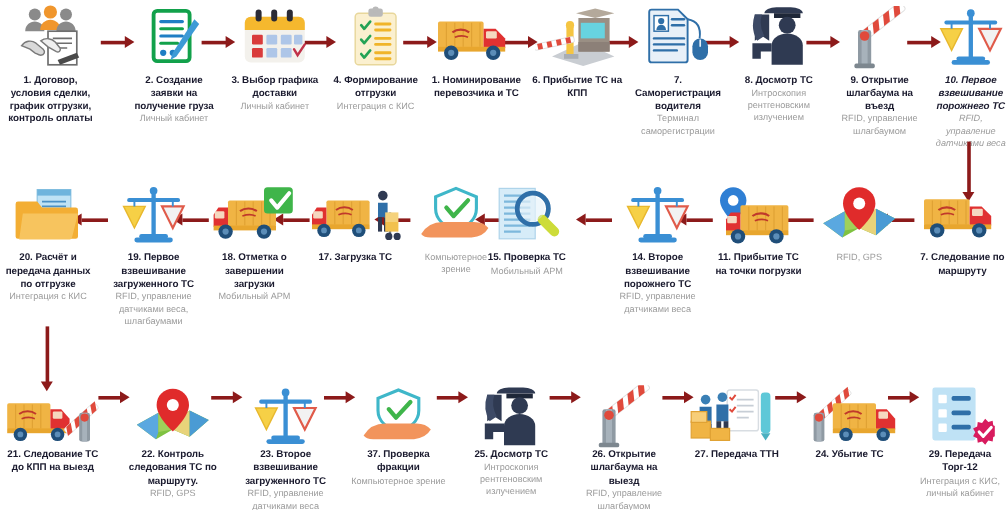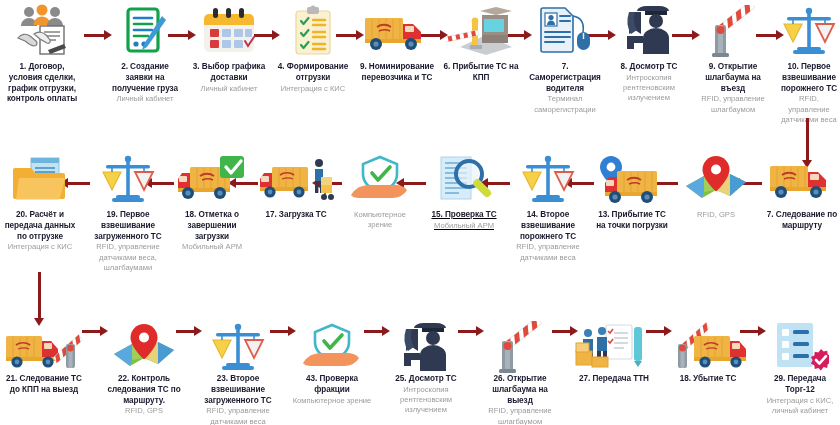--- a/index.html
+++ b/index.html
@@ -217,21 +217,21 @@
           <path d="M40 14h10l8 8v8H40z" fill="#e03131"></path>
           <rect x="42" y="16" width="9" height="6" rx="1" fill="#f5d8c0"></rect>
           <rect x="2" y="29" width="56" height="4" fill="#e8a62e"></rect>
           <circle cx="13" cy="34" r="6" fill="#1f4e79"></circle>
             <circle cx="13" cy="34" r="2.6" fill="#5b8db8"></circle>
           <circle cx="48" cy="34" r="6" fill="#1f4e79"></circle>
             <circle cx="48" cy="34" r="2.6" fill="#5b8db8"></circle>
         </svg>
       </div>
       <div class="labels">
-        <div class="title">9. Номинирование перевозчика и ТС</div>
+        <div class="title">1. Номинирование перевозчика и ТС</div>
         <div class="sub"></div>
       </div>
     </div>
 
     <div class="step" style="left:442px;width:78px;">
       <div class="icon-box">
         <svg width="70" height="52" viewBox="0 0 70 52">
           <path d="M14 42 L40 30 L66 42 L40 50 Z" fill="#c9cdd2"></path>
           <rect x="36" y="10" width="26" height="28" fill="#9a8f84"></rect>
           <rect x="38" y="14" width="20" height="13" fill="#67d3e0"></rect>
@@ -317,21 +317,21 @@
           <rect x="11" y="48" width="17" height="4" rx="1.5" fill="#7d878f"></rect>
           <circle cx="19.5" cy="25" r="4" fill="#e04a3c"></circle>
         </svg>
       </div>
       <div class="labels">
         <div class="title">9. Открытие шлагбаума на въезд</div>
         <div class="sub">RFID, управление шлагбаумом</div>
       </div>
     </div>
 
-    <div class="step" style="left:778px;width:62px;">
+    <div class="step" style="left:778px;width:62px;font-style:italic;">
       <div class="icon-box">
         <svg width="56" height="50" viewBox="0 0 56 50">
           <circle cx="28" cy="5" r="3.2" fill="#3a8fd4"></circle>
           <rect x="26.2" y="6" width="3.6" height="36" fill="#3a8fd4"></rect>
           <rect x="6" y="11" width="44" height="3.4" rx="1.6" fill="#3a8fd4"></rect>
           <rect x="16" y="41" width="24" height="4" rx="2" fill="#3a8fd4"></rect>
           <rect x="12" y="44" width="32" height="4" rx="2" fill="#3a8fd4"></rect>
           <path d="M3 18 L21 18 L12 36 Z" fill="#f6d046" stroke="#e8b82e" stroke-width="1.2"></path>
           <path d="M35 18 L53 18 L44 36 Z" fill="#f2f2f2" stroke="#e05b4a" stroke-width="1.8"></path>
           <line x1="12" y1="12" x2="12" y2="18" stroke="#3a8fd4" stroke-width="1.6"></line>
@@ -482,21 +482,21 @@
           <path d="M31 2 L48 9 v10 c0 9 -8 15 -17 18 c-9 -3 -17 -9 -17 -18 V9z" fill="#ffffff" stroke="#3fb7c9" stroke-width="2.6"></path>
           <path d="M23 18 l6 7 l12 -13" stroke="#3fb54a" stroke-width="3.6" fill="none" stroke-linecap="round" stroke-linejoin="round"></path>
           <path d="M2 40 q6 -10 18 -10 h26 q8 0 12 5 q-4 7 -14 8 H10 q-6 0 -8 -3z" fill="#f2945c"></path>
         </svg>
       </div>
       <div class="labels">
         <div class="sub">Компьютерное зрение</div>
       </div>
     </div>
 
-    <div class="step" style="left:426px;width:76px;text-decoration:underline;">
+    <div class="step" style="left:401px;width:76px;">
       <div class="icon-box">
         <svg width="58" height="50" viewBox="0 0 58 50">
           <rect x="6" y="3" width="30" height="42" fill="#d6ecf8" stroke="#aed4ea" stroke-width="1"></rect>
           <g stroke="#7db8dc" stroke-width="1.8">
               <line x1="10" y1="9" x2="32" y2="9"></line>
               <line x1="10" y1="14" x2="32" y2="14"></line>
               <line x1="10" y1="19" x2="32" y2="19"></line>
             <line x1="10" y1="24" x2="32" y2="24"></line>
               <line x1="10" y1="29" x2="32" y2="29"></line>
               <line x1="10" y1="34" x2="32" y2="34"></line>
@@ -551,21 +551,21 @@
           <path d="M22 24h-8l-4 6v10h12z" fill="#e03131"></path>
           <rect x="11" y="27" width="8" height="6" rx="1" fill="#f5d8c0"></rect>
           <rect x="10" y="39" width="52" height="4" fill="#e8a62e"></rect>
           <circle cx="20" cy="44" r="6" fill="#1f4e79"></circle>
             <circle cx="20" cy="44" r="2.6" fill="#5b8db8"></circle>
           <circle cx="52" cy="44" r="6" fill="#1f4e79"></circle>
             <circle cx="52" cy="44" r="2.6" fill="#5b8db8"></circle>
         </svg>
       </div>
       <div class="labels">
-        <div class="title">13. Прибытие ТС на точки погрузки</div>
+        <div class="title">11. Прибытие ТС на точки погрузки</div>
         <div class="sub"></div>
       </div>
     </div>
 
     <div class="step" style="left:678px;width:76px;">
       <div class="icon-box">
         <svg width="64" height="50" viewBox="0 0 64 50">
           <path d="M2 32 L20 22 L32 30 L46 20 L62 28 L46 42 L32 36 L18 44 Z" fill="#7fc241"></path>
           <path d="M2 32 L20 22 L20 38 L18 44 Z" fill="#5aa8e0"></path>
           <path d="M32 30 L46 20 L46 42 L32 36 Z" fill="#e8d37a"></path>
@@ -710,21 +710,21 @@
 
     <div class="step" style="left:290px;width:84px;">
       <div class="icon-box" style="height:54px;">
         <svg width="62" height="48" viewBox="0 0 62 48">
           <path d="M31 2 L48 9 v10 c0 9 -8 15 -17 18 c-9 -3 -17 -9 -17 -18 V9z" fill="#ffffff" stroke="#3fb7c9" stroke-width="2.6"></path>
           <path d="M23 18 l6 7 l12 -13" stroke="#3fb54a" stroke-width="3.6" fill="none" stroke-linecap="round" stroke-linejoin="round"></path>
           <path d="M2 40 q6 -10 18 -10 h26 q8 0 12 5 q-4 7 -14 8 H10 q-6 0 -8 -3z" fill="#f2945c"></path>
         </svg>
       </div>
       <div class="labels">
-        <div class="title">43. Проверка фракции</div>
+        <div class="title">37. Проверка фракции</div>
         <div class="sub">Компьютерное зрение</div>
       </div>
     </div>
 
     <div class="step" style="left:384px;width:84px;">
       <div class="icon-box" style="height:54px;">
         <svg width="56" height="52" viewBox="0 0 56 52">
           <path d="M26 2 h12 a10 5 0 0 1 10 5 h-32 a10 5 0 0 1 10 -5z" fill="#2f3a52"></path>
           <rect x="24" y="7" width="22" height="4" fill="#1e2738"></rect>
           <circle cx="35" cy="17" r="7" fill="#2f3a52"></circle>
@@ -826,21 +826,21 @@
           <path d="M64 19h9l7 8v9H64z" fill="#e03131"></path>
           <rect x="66" y="21" width="8" height="6" rx="1" fill="#f5d8c0"></rect>
           <rect x="28" y="35" width="52" height="4" fill="#e8a62e"></rect>
           <circle cx="39" cy="40" r="5.6" fill="#1f4e79"></circle>
             <circle cx="39" cy="40" r="2.4" fill="#5b8db8"></circle>
           <circle cx="70" cy="40" r="5.6" fill="#1f4e79"></circle>
             <circle cx="70" cy="40" r="2.4" fill="#5b8db8"></circle>
         </svg>
       </div>
       <div class="labels">
-        <div class="title">18. Убытие ТС</div>
+        <div class="title">24. Убытие ТС</div>
         <div class="sub"></div>
       </div>
     </div>
 
     <div class="step" style="left:760px;width:80px;">
       <div class="icon-box" style="height:54px;">
         <svg width="58" height="52" viewBox="0 0 58 52">
           <rect x="6" y="2" width="36" height="44" rx="2" fill="#bfe2f5"></rect>
           <g fill="#ffffff">
               <rect x="11" y="8" width="7" height="7" rx="1"></rect>

